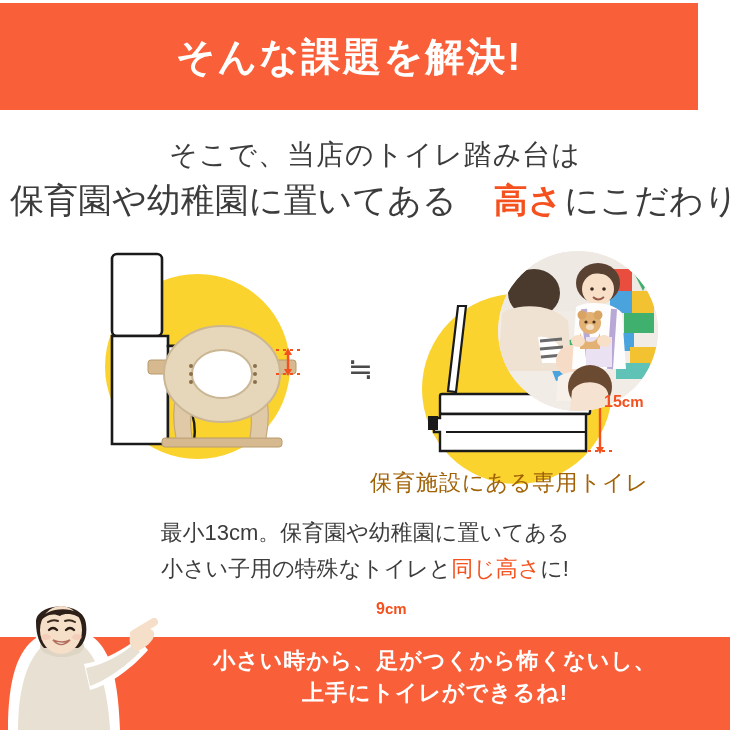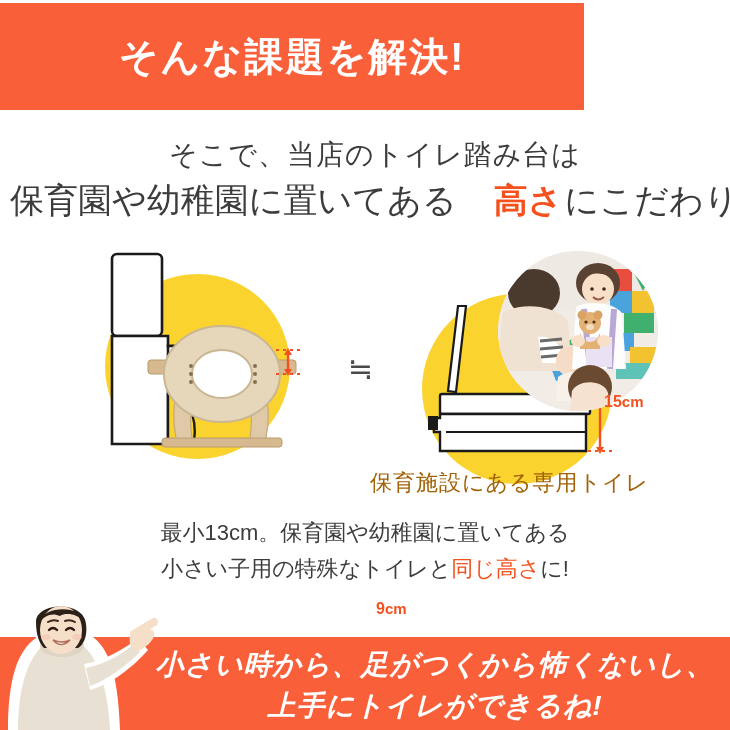--- a/index.html
+++ b/index.html
@@ -20,21 +20,21 @@
     height: 730px;
     background: #ffffff;
     overflow: hidden;
   }
 
   
   .top-banner {
     position: absolute;
     left: 0;
     top: 3px;
-    width: 584px;
+    width: 698px;
     height: 107px;
     background: #f9603a;
     display: flex;
     align-items: center;
     justify-content: center;
   }
   .top-banner-text {
     color: #ffffff;
     font-size: 39px;
     font-weight: bold;
@@ -199,25 +199,24 @@
     height: 93px;
     background: #f9603a;
   }
   .bottom-text {
     position: absolute;
     left: 150px;
     top: 645px;
     width: 570px;
     text-align: center;
     color: #ffffff;
-    font-size: 28px;
+    font-size: 22px;
     font-weight: bold;
     line-height: 1.45;
     letter-spacing: 1px;
-    font-style: italic;
   }
   .bottom-text .ln { white-space: nowrap; }
 
   .woman-photo {
     position: absolute;
     left: 2px;
     top: 592px;
     width: 158px;
     height: 138px;
     overflow: hidden;

